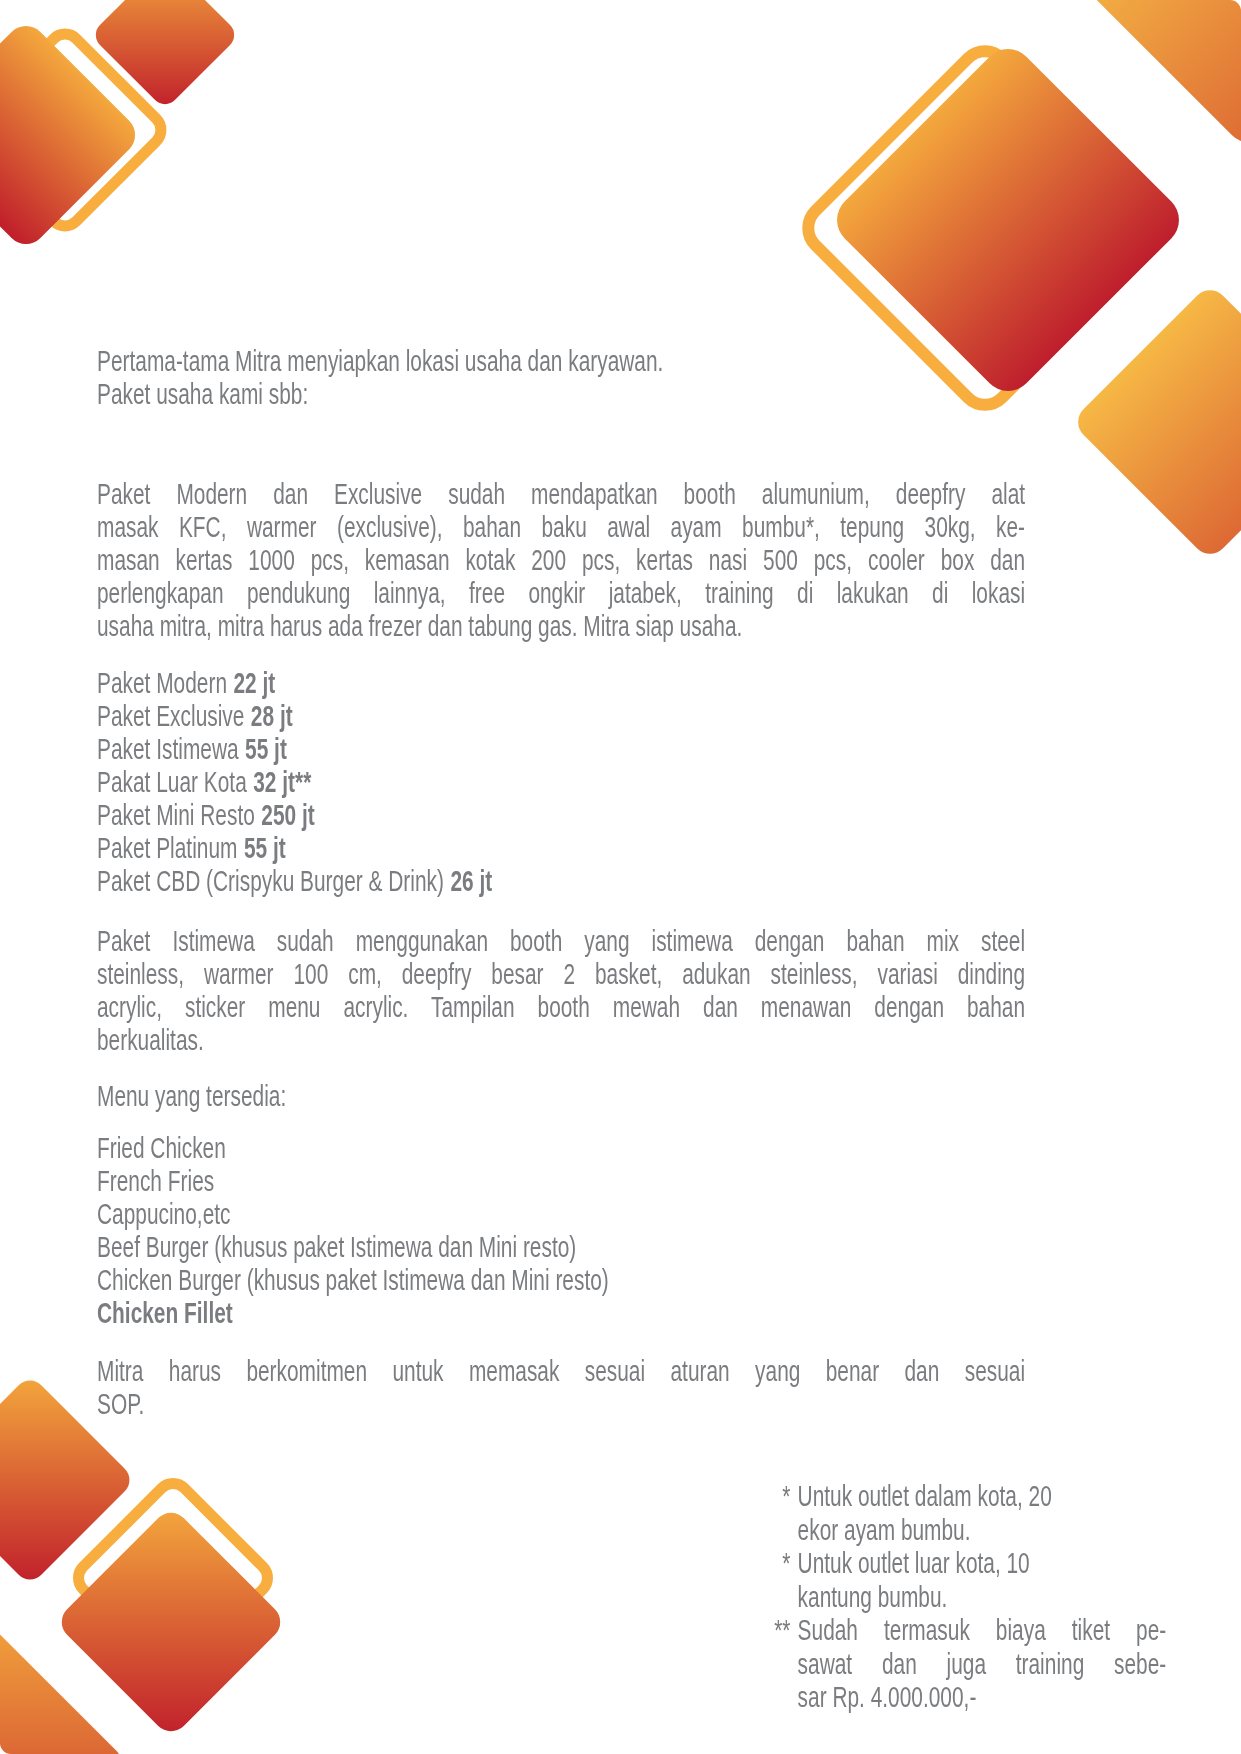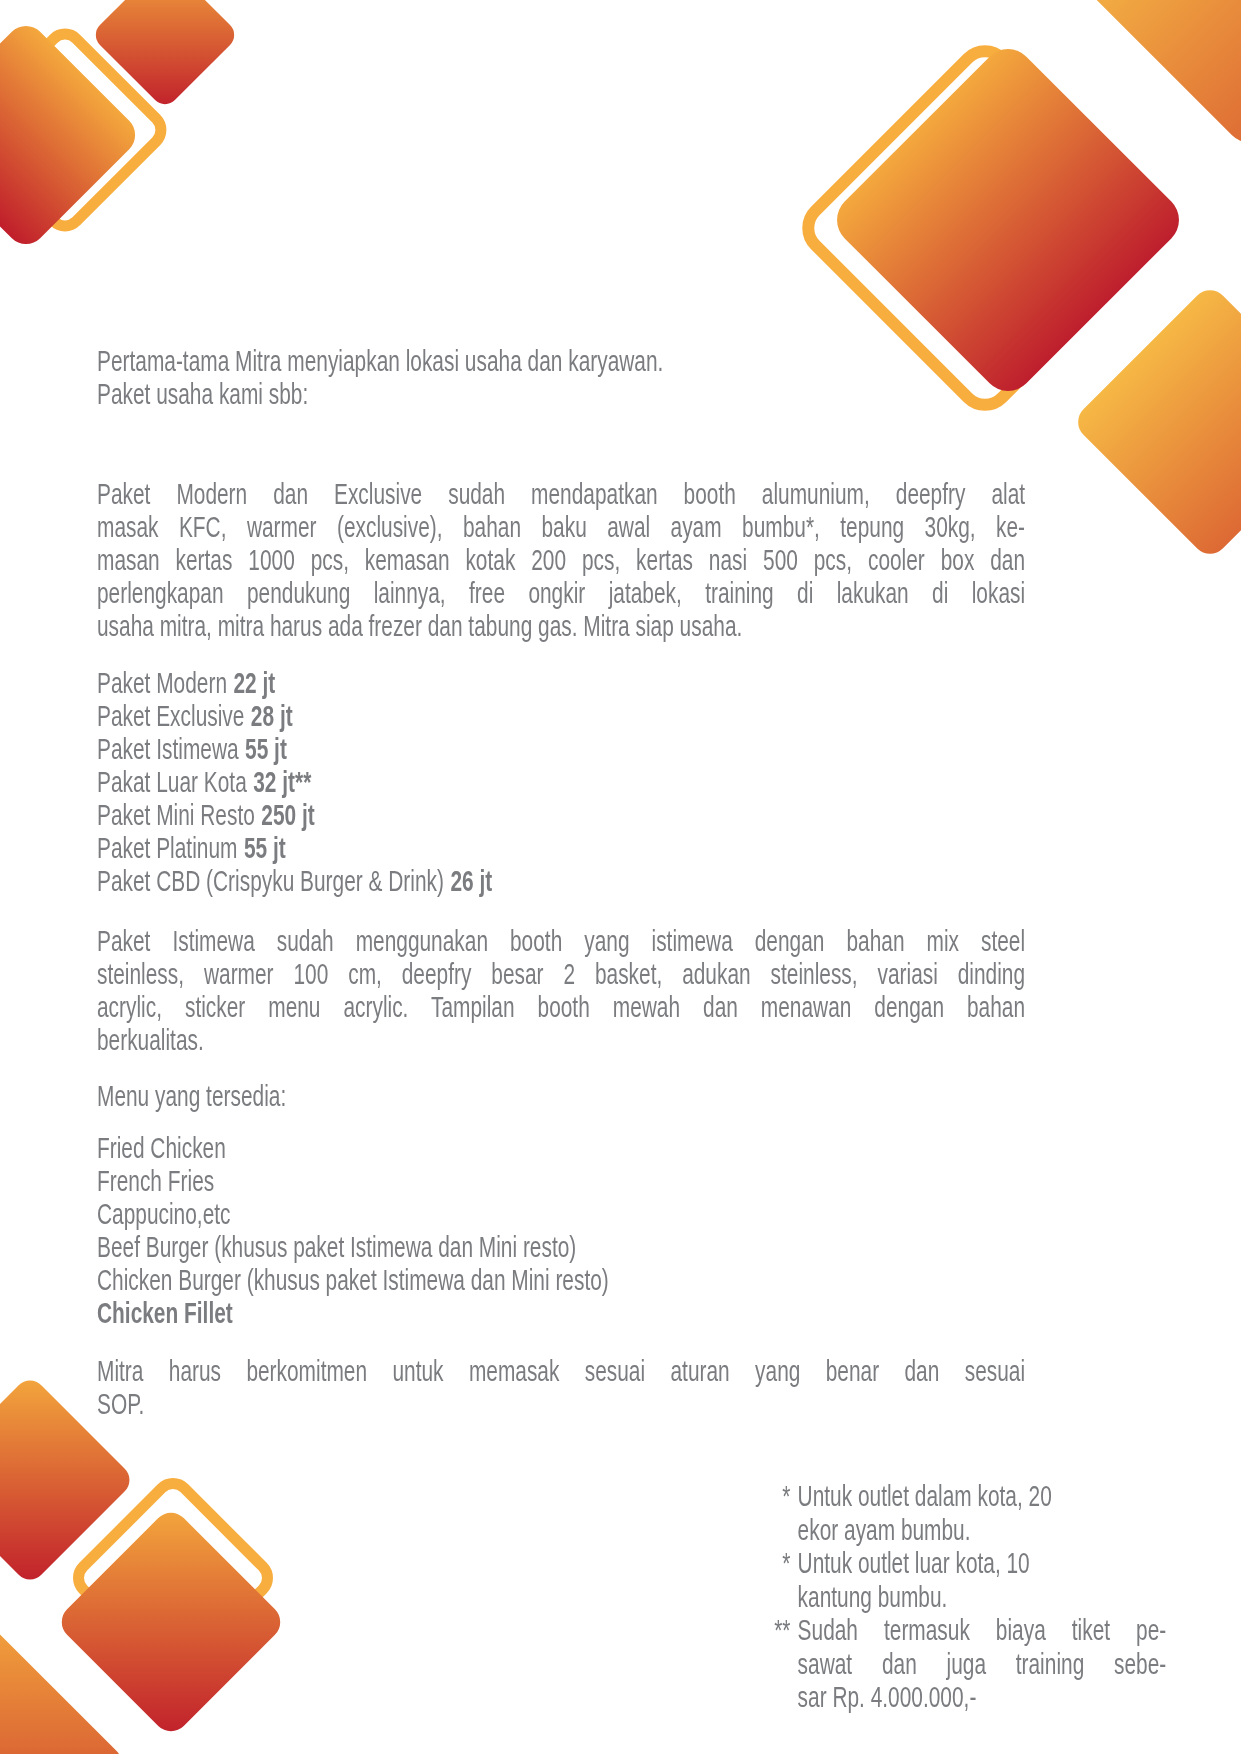--- a/index.html
+++ b/index.html
@@ -1,20 +1,21 @@
 <!DOCTYPE html>
 <html><head>
 <meta charset="utf-8">
 <style>
   html,body { margin:0; padding:0; background:#ffffff; }
   .page {
     position:relative; width:1241px; height:1754px;
     background:#ffffff; overflow:hidden;
     font-family:"Liberation Sans", sans-serif;
     color:#7A7C7F;
+    border-radius:11px;
   }
   .deco { position:absolute; pointer-events:none; }
   .deco-tl { left:-120px; top:-60px; }
   .deco-tr { left:770px;  top:-80px; }
   .deco-bl { left:-130px; top:1350px; }
 
   .block { position:absolute; font-size:29px; line-height:33px; }
   .cond  { transform:scaleX(0.72); transform-origin:0 0; width:1289px; }
 
   .pos-intro    { left:97px; top:345px; }

